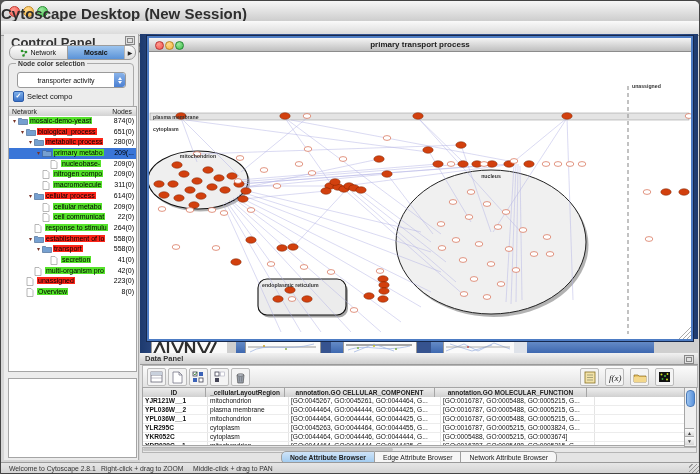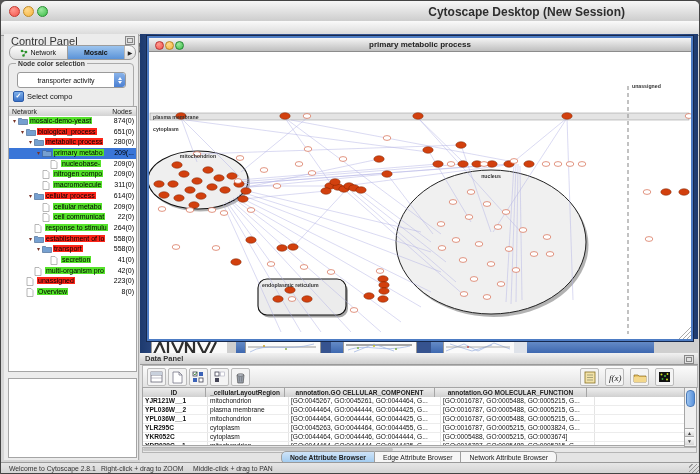--- a/index.html
+++ b/index.html
@@ -5,31 +5,31 @@
   html,body{margin:0;padding:0;background:#555;}
   #app{position:relative;width:700px;height:474px;background:#d6d6d6;overflow:hidden;
        font-family:"Liberation Sans",sans-serif;border:1px solid #444;border-radius:6px 6px 0 0;box-sizing:border-box;}
   .abs{position:absolute;}
   
   #titlebar{left:0;top:0;width:700px;height:20px;background:linear-gradient(#f7f7f7,#cdcdcd);border-bottom:1px solid #8d8d8d;border-radius:6px 6px 0 0;}
   .light{width:9px;height:9px;border-radius:50%;top:5px;}
   #light-close{left:8px;background:radial-gradient(circle at 35% 30%,#ff9a90,#f4534a);border:.5px solid #c13a32;}
   #light-min{left:22px;background:radial-gradient(circle at 35% 30%,#ffd98c,#f5b43e);border:.5px solid #c08a28;}
   #light-zoom{left:36px;background:radial-gradient(circle at 35% 30%,#9fe8a0,#39bd46;);border:.5px solid #2a8f34;background:radial-gradient(circle at 35% 30%,#9fe8a0,#39bd46);}
-  #main-title{left:0;top:4px;width:624px;text-align:right;font-size:12px;font-weight:bold;color:#2e2e2e;}
+  #main-title{left:0;top:4px;width:624px;text-align:left;font-size:15px;font-weight:bold;color:#2e2e2e;}
   
   #toolbar{left:0;top:20px;width:700px;height:14px;background:linear-gradient(#fafafa,#d9d9d9);border-bottom:1px solid #9a9a9a;}
   .tbtn{top:21px;height:11px;width:13px;cursor:pointer;}
   .tbtn svg{display:block;}
   #search-label{top:23px;font-size:7.5px;color:#222;}
   #search-input{left:301px;top:22px;width:64px;height:8px;border:1px solid #9a9a9a;border-radius:2px 0 0 2px;font-size:7px;padding:0 2px;background:#fff;}
   #search-arrow{left:369px;top:22px;width:11px;height:10px;background:linear-gradient(#fdfdfd,#cfcfcf);border:1px solid #9a9a9a;border-left:none;border-radius:0 2px 2px 0;font-size:5px;text-align:center;line-height:10px;color:#333;}
   
   #control-panel{left:3px;top:33px;width:134px;height:426px;background:#ececec;border-right:1px solid #a8a8a8;}
-  #cp-title{left:7px;top:1px;font-size:11px;font-weight:normal;color:#333;}
+  #cp-title{left:7px;top:1px;font-size:13px;font-weight:bold;color:#333;}
   .float-icon{width:8px;height:7px;border:1px solid #888;background:#e0e0e0;}
   .float-icon:before{content:"";position:absolute;left:1px;top:1px;width:4px;height:3px;border:1px solid #888;}
   #cp-float{left:121px;top:2px;}
   #cp-tabs{left:5px;top:11px;width:125px;height:13px;border:1px solid #9c9c9c;border-radius:7px;background:linear-gradient(#fdfdfd,#dcdcdc);display:flex;align-items:stretch;overflow:hidden;}
   .cp-tab{flex:1;font-size:7px;color:#111;display:flex;align-items:center;justify-content:center;gap:2px;}
   #tab-mosaic{background:linear-gradient(#9cc4ee,#5b93d8);border-left:1px solid #9c9c9c;font-weight:bold;}
   #cp-tab-arrow{width:10px;display:flex;align-items:center;justify-content:center;font-size:6px;color:#222;border-left:1px solid #b5b5b5;}
   #groupbox{left:4px;top:29px;width:124px;height:44px;border:1px solid #aaa;border-radius:4px;}
   #group-label{left:7px;top:-4px;font-size:6.8px;font-weight:bold;color:#333;background:#ececec;padding:0 2px;}
   #dropdown{left:8px;top:8px;width:107px;height:14px;background:#fff;border:1px solid #9a9a9a;border-radius:3px;display:flex;align-items:center;}
@@ -346,21 +346,21 @@
         </svg></div>
     <div class="abs bw gray" style="left:374px;width:13px;background:#dfe3ea;"></div>
     <div class="abs bw blue" style="left:387px;width:127px;"></div>
     <div class="abs bw gray" style="left:514px;width:44px;"></div>
 
     <div id="front-window" class="abs">
       <div id="fw-titlebar">
         <div id="fw-close" class="fw-light"></div>
         <div id="fw-min" class="fw-light"></div>
         <div id="fw-zoom" class="fw-light"></div>
-        <div id="fw-title">primary metabolic process</div>
+        <div id="fw-title">primary transport process</div>
       </div>
       <svg id="net-svg" width="542" height="287">
           <rect x="1" y="61" width="539" height="7" fill="#e4e4e4" stroke="#909090" stroke-width="0.5"></rect>
           <ellipse cx="51" cy="130.5" rx="50" ry="29" fill="rgba(0,0,0,.30)"></ellipse>
           <ellipse cx="49" cy="128" rx="50" ry="29" fill="#efefef" stroke="#111" stroke-width="1.1"></ellipse>
           <ellipse cx="344.5" cy="193" rx="95" ry="72" fill="rgba(0,0,0,.30)"></ellipse>
           <ellipse cx="342" cy="190" rx="95" ry="72" fill="#f0f0f0" stroke="#222" stroke-width="1"></ellipse>
           <rect x="111" y="229.5" width="88" height="36" rx="9" fill="rgba(0,0,0,.35)"></rect>
           <rect x="109" y="227" width="88" height="36" rx="9" fill="#ececec" stroke="#111" stroke-width="1.1"></rect>
           <line x1="479" y1="34" x2="479" y2="282" stroke="#999" stroke-width="1.2" stroke-dasharray="4,3"></line>

